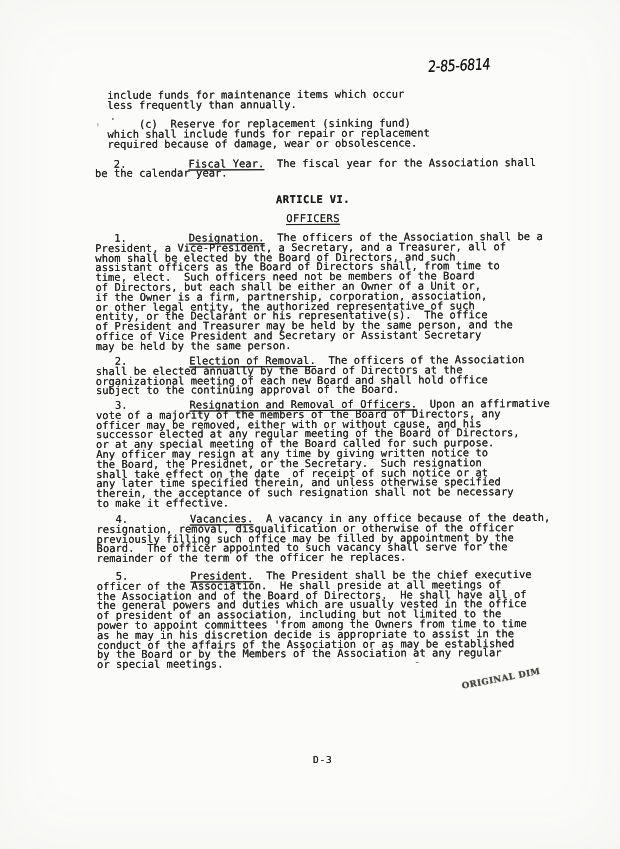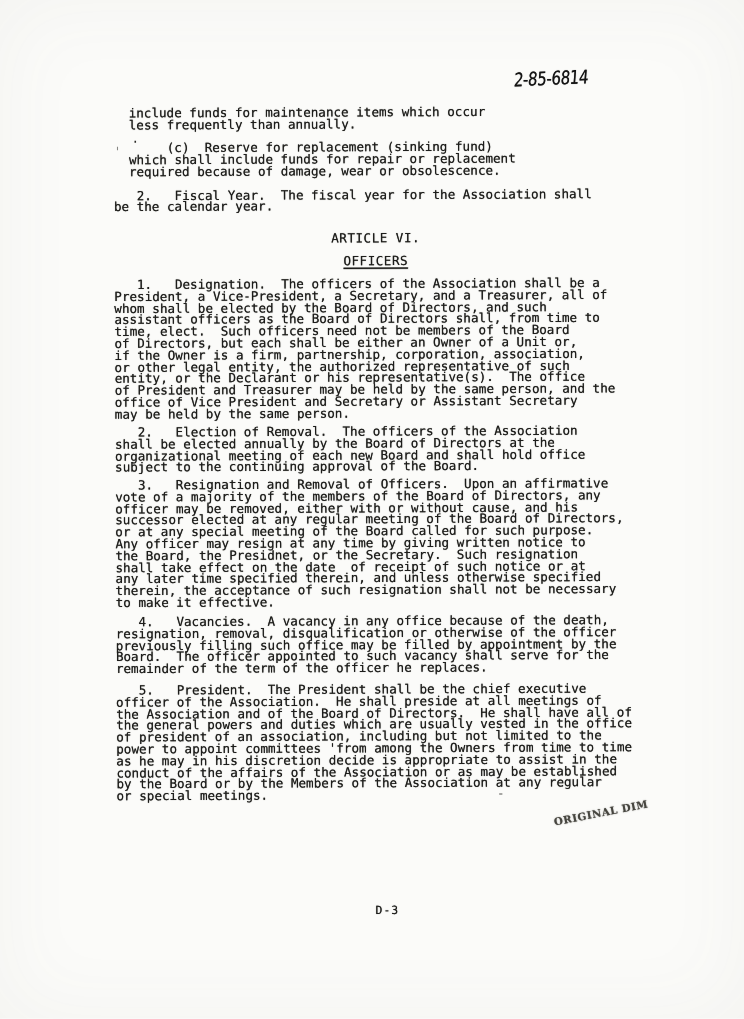--- a/index.html
+++ b/index.html
@@ -30,41 +30,43 @@
     font-size: 10.5px;
     color: #1d1d1b;
   }
   .ln {
     height: 9.8px;
     line-height: 9.8px;
     white-space: pre;
     text-shadow: 0 0 0.6px rgba(28,28,24,0.85);
   }
   .u {
+    text-decoration: underline;
     text-underline-offset: 1.5px;
     text-decoration-thickness: 1px;
+    margin-left: 43px;
   }
 
   .block-top   { left: 96px; top: 90px;  }
   .block-para1 { left: 96px; top: 233px; }
   .block-para2 { left: 96px; top: 356px; }
   .block-para3 { left: 96px; top: 400px; }
   .block-para4 { left: 96px; top: 514px; }
   .block-para5 { left: 96px; top: 571px; }
 
   .heading {
     position: absolute;
     left: 314px;
     transform: translateX(-50%);
     font-size: 10.5px;
     letter-spacing: 0.4px;
     white-space: pre;
     text-shadow: 0 0 0.6px rgba(28,28,24,0.85);
   }
-  .heading-article  { top: 193px; }
+  .heading-article  { top: 193px; font-weight: bold; }
   .heading-officers {
     top: 212px;
     text-decoration: underline;
     text-underline-offset: 2px;
   }
 
   .handwritten {
     position: absolute;
     left: 429px; top: 57px;
     font-family: "DejaVu Sans", "Liberation Sans", sans-serif;

